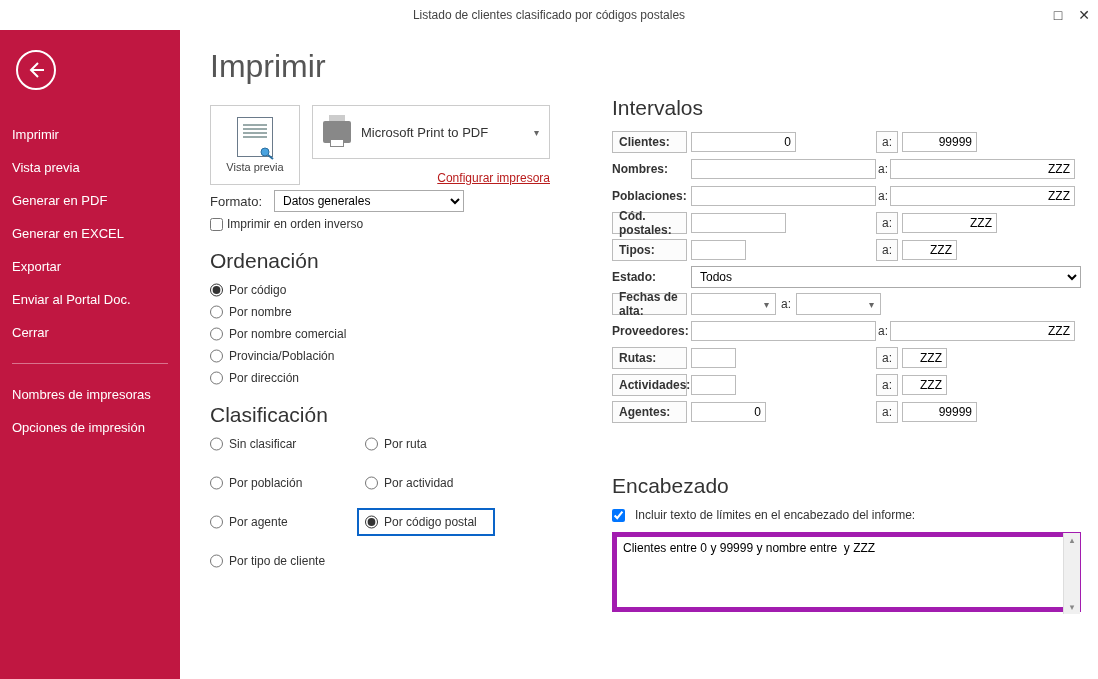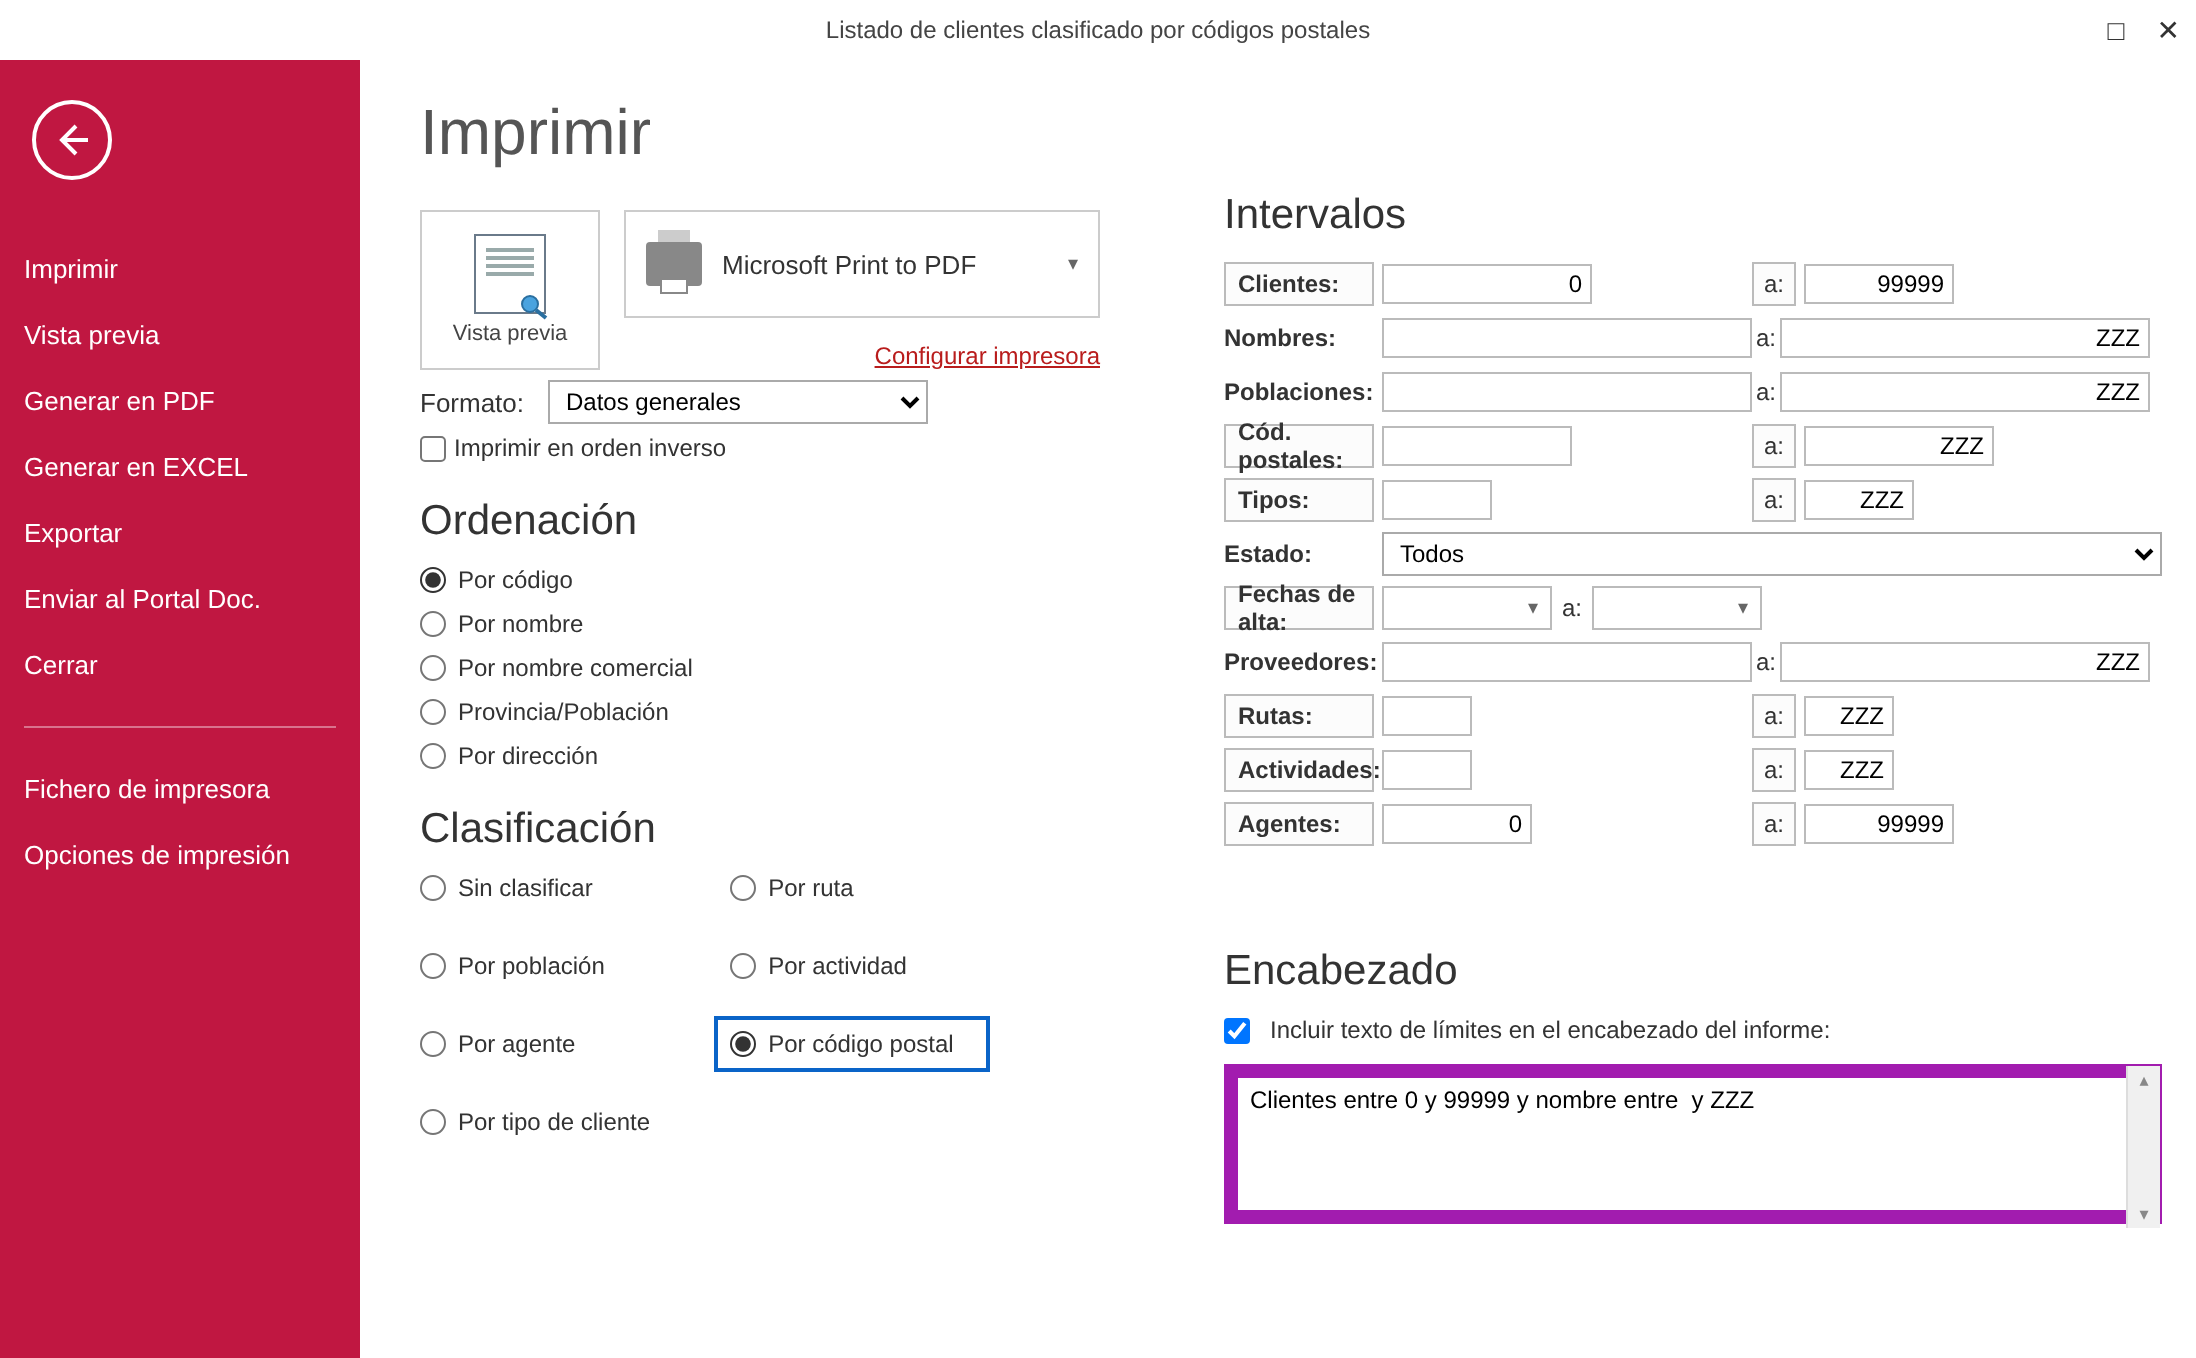--- a/index.html
+++ b/index.html
@@ -56,21 +56,21 @@
   input.txt.right { text-align:right; }
   .a-lbl { width:14px; text-align:center; font-size:12px; }
   .a-lbl.btn { border:1px solid #bbb; height:22px; display:flex; align-items:center; justify-content:center; cursor:pointer; background:#fcfcfc; width:22px; }
   .spacer-to-a { flex:none; }
   select.estado { width:320px; }
   
   .date-combo { border:1px solid #bbb; height:22px; width:85px; display:flex; align-items:center; justify-content:flex-end; padding-right:6px; background:#fff; cursor:pointer; font-size:10px; color:#666; }
 
   .enc-check { display:flex; align-items:center; gap:6px; font-size:12px; margin:10px 0; }
   .enc-box-wrap { position:relative; }
-  textarea.enc { width:100%; height:80px; border:7px solid #a21caf; resize:none; font-size:12px; padding:4px 18px 4px 6px; font-family:inherit; }
+  textarea.enc { width:100%; height:80px; border:5px solid #a21caf; resize:none; font-size:12px; padding:4px 18px 4px 6px; font-family:inherit; }
   .enc-scroll { position:absolute; right:1px; top:1px; bottom:1px; width:17px; background:#f0f0f0; border-left:1px solid #ddd; display:flex; flex-direction:column; justify-content:space-between; }
   .enc-scroll span { font-size:9px; text-align:center; color:#888; padding:2px 0; cursor:pointer; }
 
   
   .doc-icon { width:36px; height:40px; border:1.5px solid #6a7a8a; position:relative; background:#fff; }
   .doc-icon::before { content:""; position:absolute; top:6px; left:5px; right:5px; height:2px; background:#9aa; box-shadow:0 4px 0 #9aa,0 8px 0 #9aa,0 12px 0 #9aa; }
   .doc-mag { position:absolute; right:-4px; bottom:-4px; width:18px; height:14px; }
   .printer-icon { width:28px; height:22px; background:#888; position:relative; border-radius:2px; }
   .printer-icon::before{content:"";position:absolute;top:-6px;left:6px;right:6px;height:6px;background:#ccc;}
   .printer-icon::after{content:"";position:absolute;bottom:-4px;left:7px;right:7px;height:6px;background:#fff;border:1px solid #888;}
@@ -94,21 +94,21 @@
         </svg>
     </div>
     <div class="side-item">Imprimir</div>
     <div class="side-item">Vista previa</div>
     <div class="side-item">Generar en PDF</div>
     <div class="side-item">Generar en EXCEL</div>
     <div class="side-item">Exportar</div>
     <div class="side-item">Enviar al Portal Doc.</div>
     <div class="side-item">Cerrar</div>
     <div class="side-sep"></div>
-    <div class="side-item">Fichero de impresora</div>
+    <div class="side-item">Nombres de impresoras</div>
     <div class="side-item">Opciones de impresión</div>
   </div>
 
   <div class="content">
 
     <div class="col-left">
       <h1 class="page-title">Imprimir</h1>
 
       <div class="preview-row">
         <div class="preview-box">

